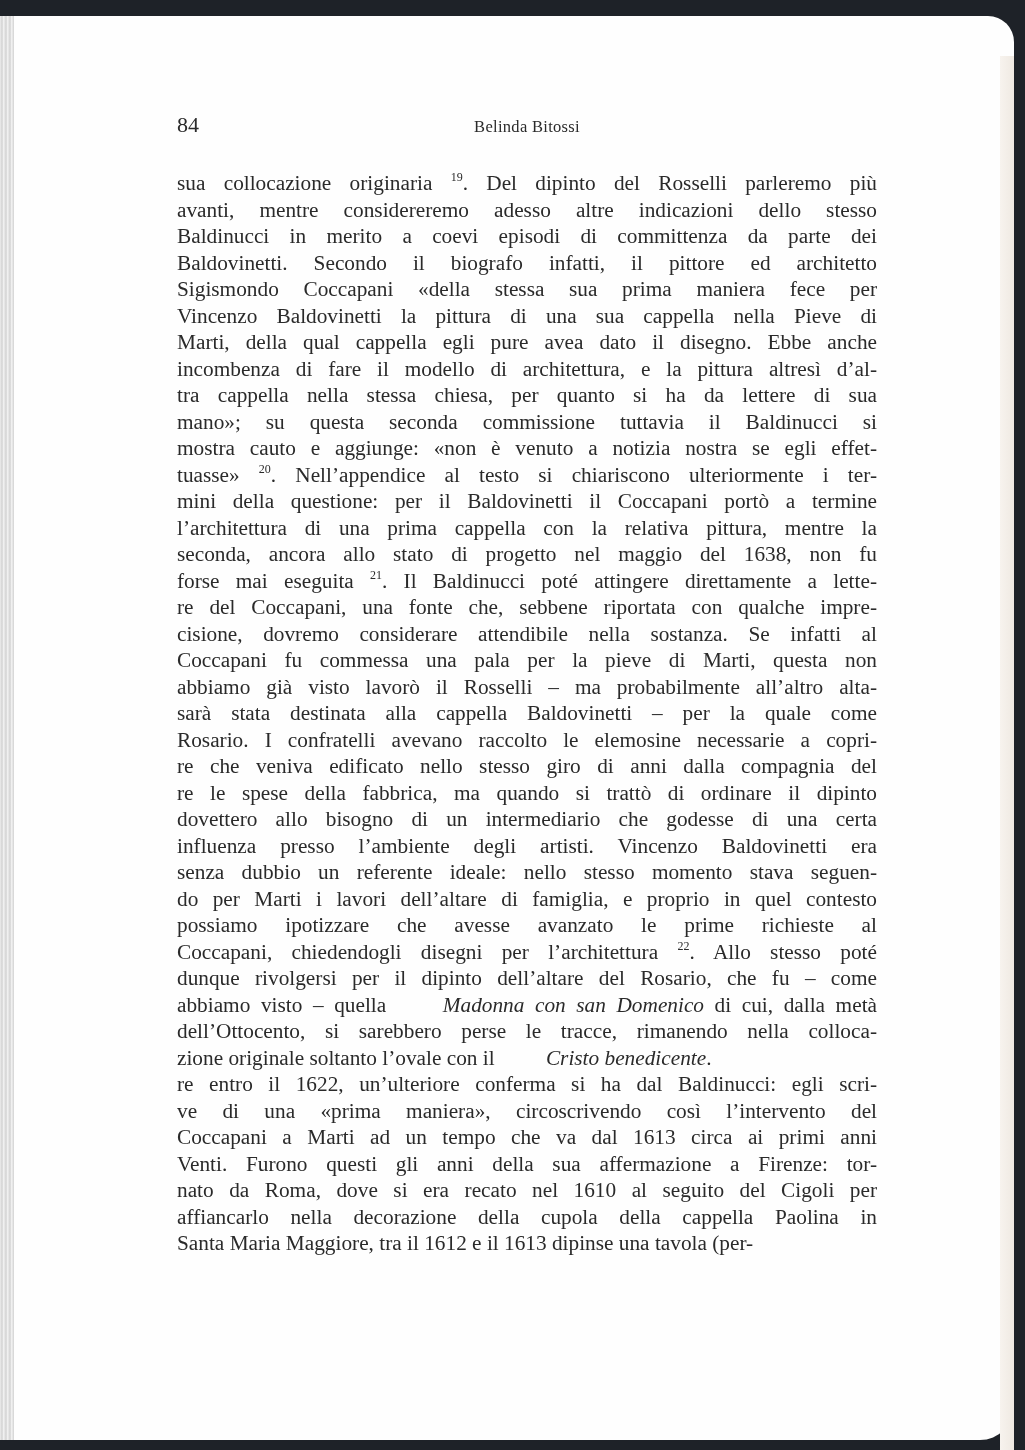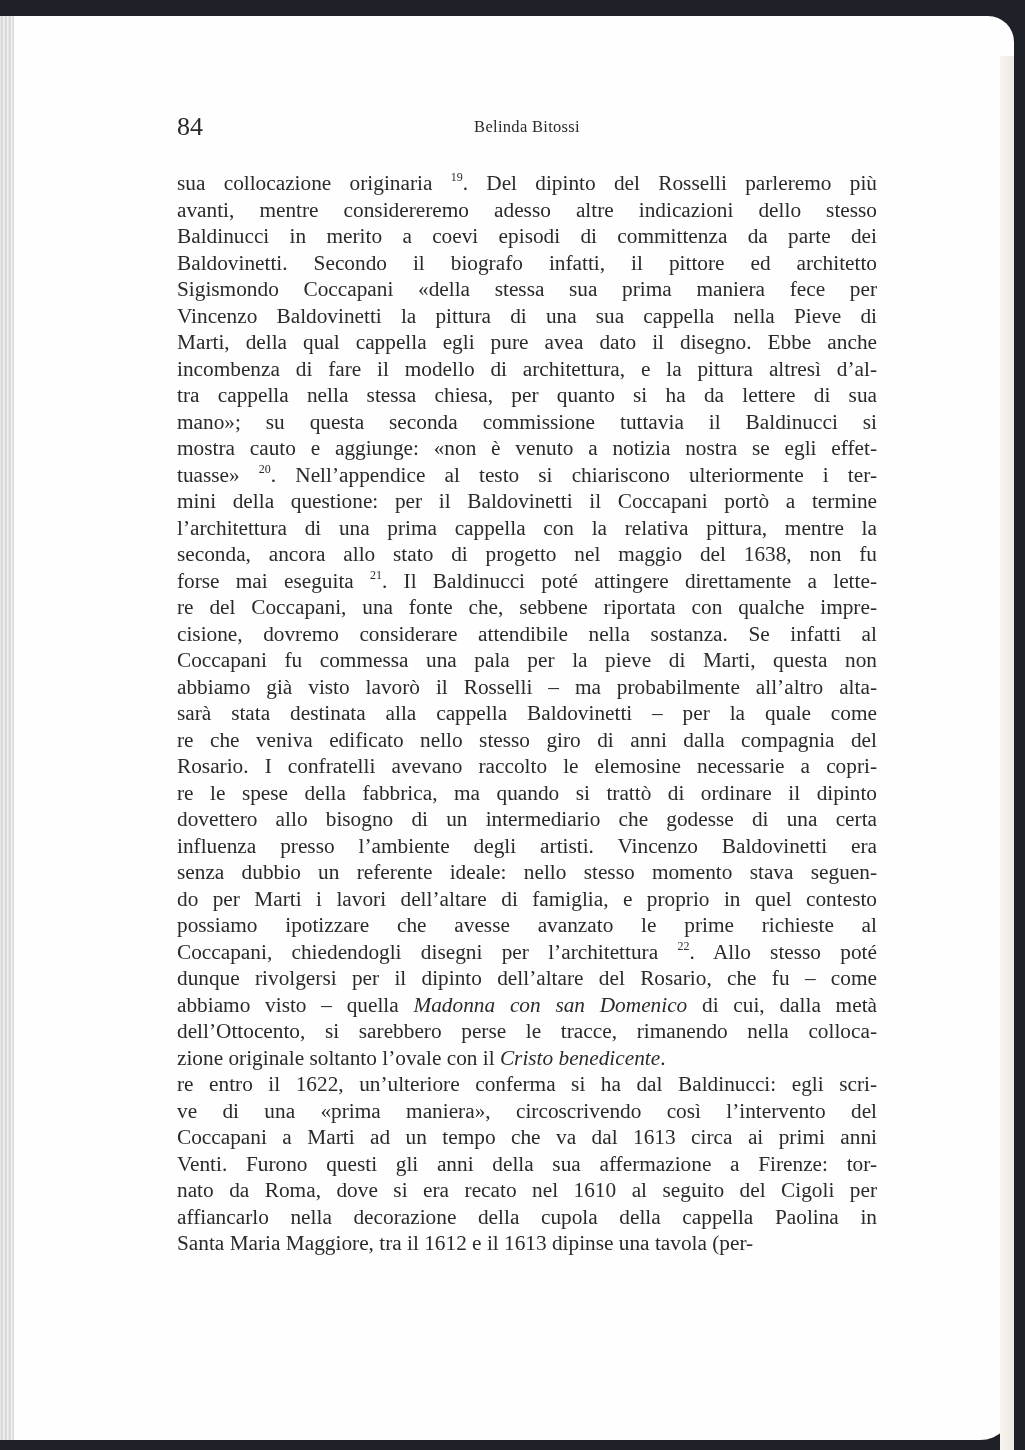--- a/index.html
+++ b/index.html
@@ -19,31 +19,31 @@
     background:repeating-linear-gradient(90deg,#d8d8d8 0px,#f4f4f4 1px,#bdbdbd 2px,#fafafa 3px,#e6e6e6 4px);
   }
   .right-shadow {
     position:absolute; right:0; top:40px; width:14px; height:1395px;
     background:linear-gradient(90deg,#f7f3ee,#efe9e2);
   }
   .running-head {
     position:absolute; top:112px; left:177px; width:700px; height:30px;
     color:#2a2a2a;
   }
-  .page-number { position:absolute; left:0; top:0; font-size:26px; }
+  .page-number { position:absolute; left:0; top:0; font-size:22px; }
   .author { position:absolute; left:0; right:0; text-align:center; top:5px; font-size:16.5px; letter-spacing:0.3px; }
   .body-text {
     position:absolute; top:170px; left:177px; width:700px;
     font-size:21.3px; line-height:26.5px; color:#2a2a2a;
   }
   .line { display:block; white-space:nowrap; text-align:justify; text-align-last:justify; height:26.5px; }
   .line.last { text-align-last:left; }
   .line.indent { padding-left:37px; }
   sup { font-size:12px; vertical-align:9px; line-height:0; }
-  em { font-style:italic; }
+  em { font-style:italic;margin-left:46px; }
 </style>
 </head>
 <body>
 
 <div class="page-edge"></div>
 <div class="page">
   <div class="right-shadow"></div>
 </div>
 
 <div class="running-head">
@@ -67,22 +67,22 @@
       <span class="line">tuasse» <sup>20</sup>. Nell’appendice al testo si chiariscono ulteriormente i ter-</span>
       <span class="line">mini della questione: per il Baldovinetti il Coccapani portò a termine</span>
       <span class="line">l’architettura di una prima cappella con la relativa pittura, mentre la</span>
       <span class="line">seconda, ancora allo stato di progetto nel maggio del 1638, non fu</span>
       <span class="line">forse mai eseguita <sup>21</sup>. Il Baldinucci poté attingere direttamente a lette-</span>
       <span class="line">re del Coccapani, una fonte che, sebbene riportata con qualche impre-</span>
       <span class="line">cisione, dovremo considerare attendibile nella sostanza. Se infatti al</span>
       <span class="line">Coccapani fu commessa una pala per la pieve di Marti, questa non</span>
       <span class="line">abbiamo già visto lavorò il Rosselli – ma probabilmente all’altro alta-</span>
       <span class="line">sarà stata destinata alla cappella Baldovinetti – per la quale come</span>
+      <span class="line">Rosario. I confratelli avevano raccolto le elemosine necessarie a copri-</span>
       <span class="line">re che veniva edificato nello stesso giro di anni dalla compagnia del</span>
-      <span class="line">Rosario. I confratelli avevano raccolto le elemosine necessarie a copri-</span>
       <span class="line">re le spese della fabbrica, ma quando si trattò di ordinare il dipinto</span>
       <span class="line">dovettero allo bisogno di un intermediario che godesse di una certa</span>
       <span class="line">influenza presso l’ambiente degli artisti. Vincenzo Baldovinetti era</span>
       <span class="line">senza dubbio un referente ideale: nello stesso momento stava seguen-</span>
       <span class="line">do per Marti i lavori dell’altare di famiglia, e proprio in quel contesto</span>
       <span class="line">possiamo ipotizzare che avesse avanzato le prime richieste al</span>
       <span class="line">Coccapani, chiedendogli disegni per l’architettura <sup>22</sup>. Allo stesso poté</span>
       <span class="line">dunque rivolgersi per il dipinto dell’altare del Rosario, che fu – come</span>
       <span class="line">abbiamo visto – quella <em>Madonna con san Domenico</em> di cui, dalla metà</span>
       <span class="line">dell’Ottocento, si sarebbero perse le tracce, rimanendo nella colloca-</span>

